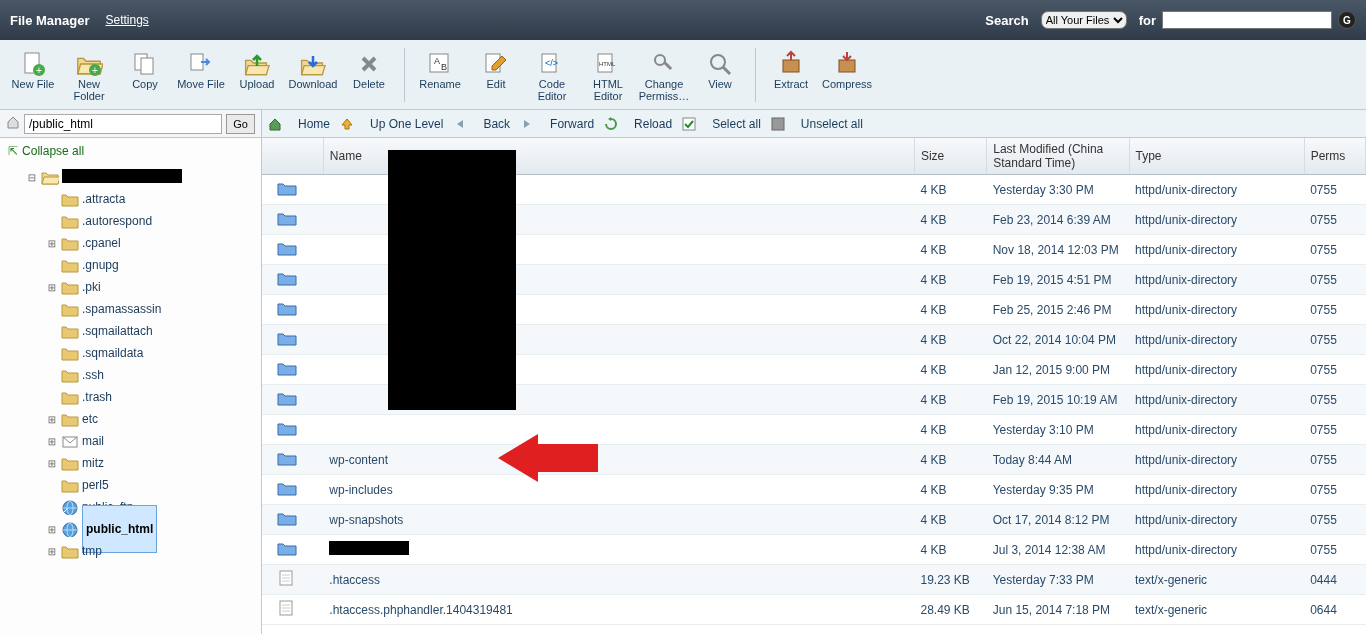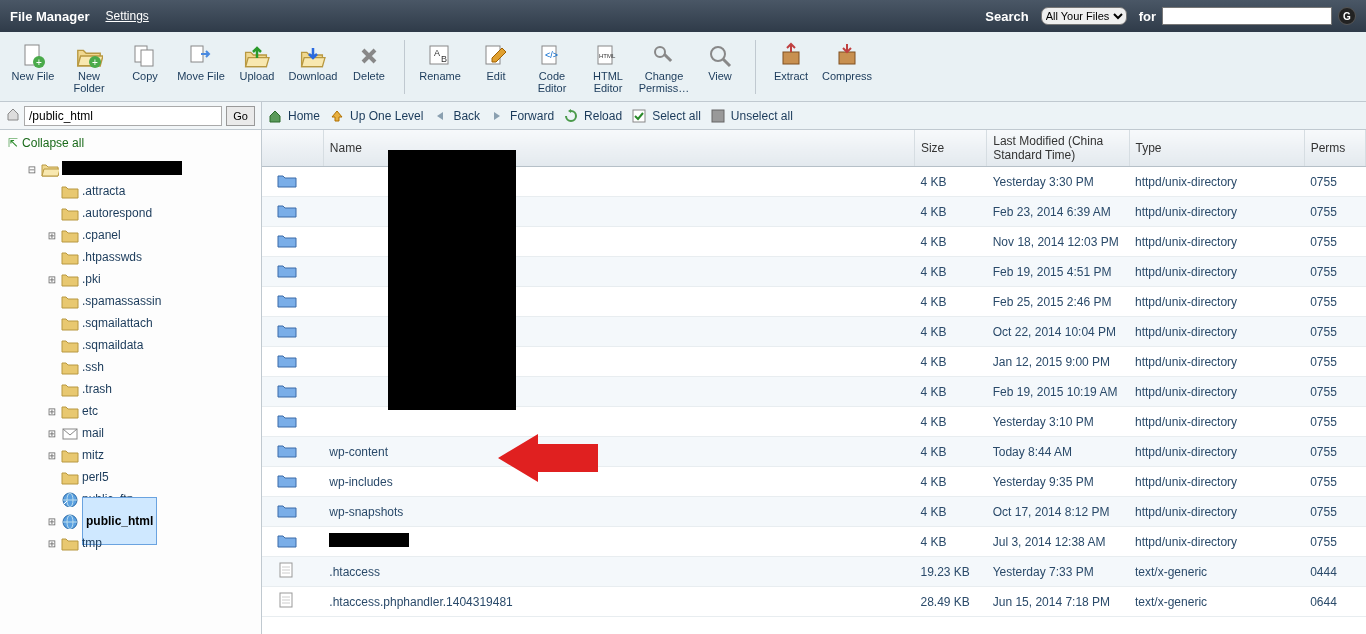--- a/index.html
+++ b/index.html
@@ -10,21 +10,21 @@
   width: 1366px;
   height: 634px;
   overflow: hidden;
 }
 
 
 .top-header {
   background: linear-gradient(to bottom, #445 0%, #334 100%);
   background: #3b4a5a;
   background: linear-gradient(to bottom, #4a5766, #2f3b49);
-  height: 32px;
+  height: 40px;
   display: flex;
   align-items: center;
   color: #fff;
   padding: 0 10px;
   font-size: 13px;
 }
 .top-header .title { font-weight: bold; margin-right: 16px; }
 .top-header .settings-link { color: #fff; text-decoration: underline; cursor: pointer; font-size: 12px; }
 .top-header .spacer { flex: 1; }
 .top-header .search-label { font-weight: bold; margin-right: 6px; }
@@ -91,21 +91,21 @@
 .tree-row.d2 { padding-left: 34px; }
 .redact { background:#000; color:#000; display:inline-block; height:14px; }
 
 
 .right-pane { flex:1; display:flex; flex-direction:column; }
 .navbar {
   height: 28px; background:#ecf3f6; border-bottom:1px solid #c0c9d0;
   display:flex; align-items:center; padding:0 6px; gap:10px;
   font-size:12px; color:#1a3a5a;
 }
-.nav-btn { display:flex; align-items:flex-end; gap:6px; cursor:pointer; }
+.nav-btn { display:flex; align-items:flex-end; gap:16px; cursor:pointer; }
 .nav-ico { width:14px; height:14px; display:inline-flex; align-items:center; justify-content:center; }
 
 .table-wrap { flex:1; overflow-y:auto; overflow-x:hidden; }
 .file-table { width: 100%; border-collapse: collapse; table-layout: fixed; }
 .file-table thead th {
   background: linear-gradient(to bottom, #f7f9fb, #e3e9ee);
   border-bottom:1px solid #b6c0c8; border-right:1px solid #d6dde2;
   font-size:12px; font-weight:normal; color:#333;
   text-align:left; padding:4px 6px; height:22px;
   position: sticky; top:0;
@@ -380,21 +380,21 @@
           </span>
           <span class="lbl">.cpanel</span>
         </div>
         <div class="tree-row d2">
           <span class="tog"></span>
           <span class="fico">
             <svg width="18" height="16">
               <use href="#svg-folder"></use>
             </svg>
           </span>
-          <span class="lbl">.htpasswds</span>
+          <span class="lbl">.gnupg</span>
         </div>
         <div class="tree-row d2">
           <span class="tog">⊞</span>
           <span class="fico">
             <svg width="18" height="16">
               <use href="#svg-folder"></use>
             </svg>
           </span>
           <span class="lbl">.pki</span>
         </div>

